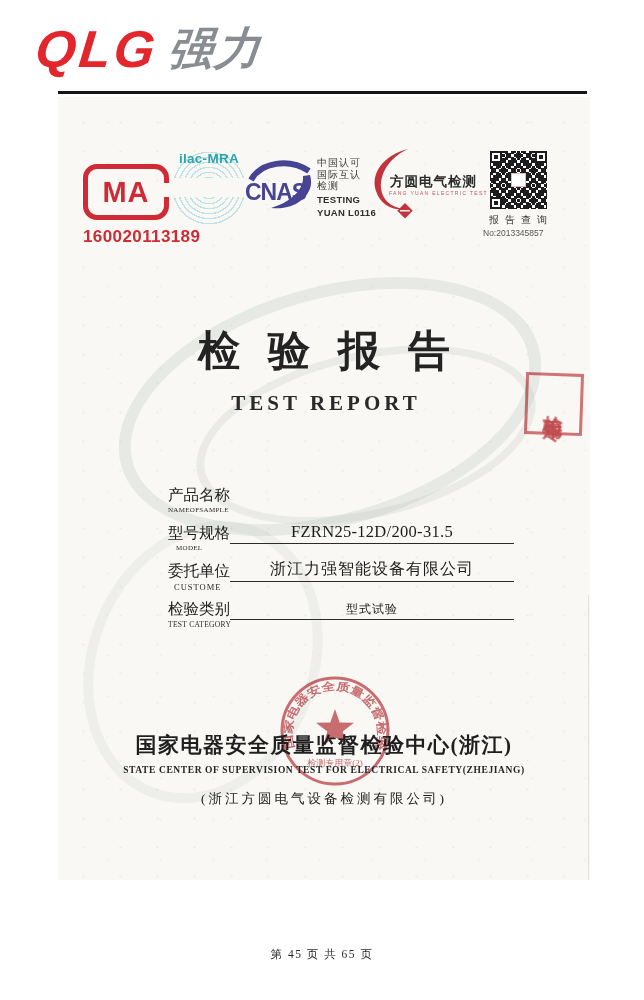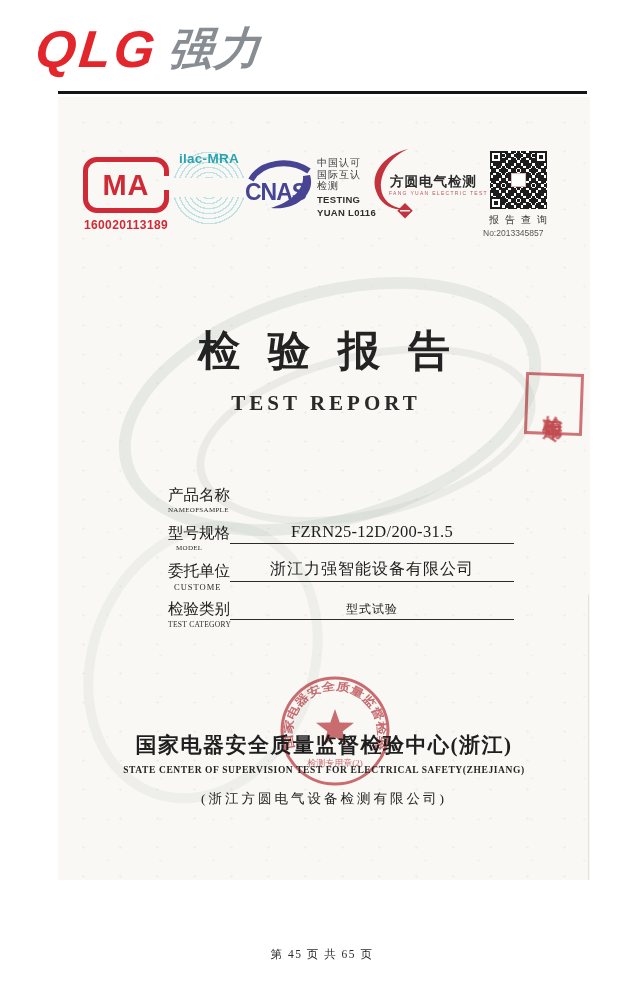--- a/index.html
+++ b/index.html
@@ -21,25 +21,25 @@
     background-size:37px 29px,53px 41px;background-position:7px 11px,23px 5px;}
   .scan-edge{position:absolute;left:530px;top:498px;width:1px;height:287px;background:#e4e1dc;}
 
   .wm{position:absolute;border-radius:50%;}
   .wm1{left:55px;top:190px;width:410px;height:215px;border:12px solid rgba(188,198,190,.30);transform:rotate(-16deg);}
   .wm2{left:135px;top:255px;width:330px;height:150px;border:8px solid rgba(188,198,190,.24);transform:rotate(-13deg);}
   .wm3{left:30px;top:420px;width:210px;height:270px;border:10px solid rgba(188,198,190,.18);transform:rotate(22deg);}
 
   
   .cma{position:absolute;left:25px;top:60px;width:86px;text-align:center;}
-  .cma-box{position:relative;width:76px;height:46px;border:5px solid #cf2a35;border-radius:14px;margin:0 auto;
+  .cma-box{position:relative;width:76px;height:46px;border:5px solid #cf2a35;border-radius:14px;margin:7px auto;
            display:flex;align-items:center;justify-content:center;}
   .cma-box .gap{position:absolute;right:-6px;top:14px;width:7px;height:14px;background:#f9f8f5;}
   .cma-letters{font-family:"Liberation Sans",sans-serif;font-weight:bold;font-size:29px;color:#cf2a35;letter-spacing:1px;}
-  .cma-number{margin-top:5px;font-family:"Liberation Sans",sans-serif;font-weight:bold;font-size:12px;color:#cf2a35;letter-spacing:.4px;}
+  .cma-number{margin-top:5px;font-family:"Liberation Sans",sans-serif;font-weight:bold;font-size:17px;color:#cf2a35;letter-spacing:.4px;}
 
   .ilac{position:absolute;left:114px;top:54px;width:74px;height:74px;border-radius:50%;
         background:
           linear-gradient(180deg, rgba(249,248,245,0) 36%, #f9f8f5 36% 62%, rgba(249,248,245,0) 62%),
           repeating-radial-gradient(circle at 50% 50%, #bfe2e4 0 1.4px, rgba(255,255,255,0) 1.4px 5px);
         display:flex;align-items:flex-start;justify-content:center;}
   .ilac-label{font-family:"Liberation Sans",sans-serif;font-weight:bold;font-size:13.5px;color:#2ba3af;letter-spacing:.3px;}
 
   .cnas{position:absolute;left:187px;top:61px;width:70px;height:60px;}
   .cnas-text{position:absolute;left:259px;top:60px;font-size:10px;line-height:11.5px;color:#3a3a3a;letter-spacing:1px;}

